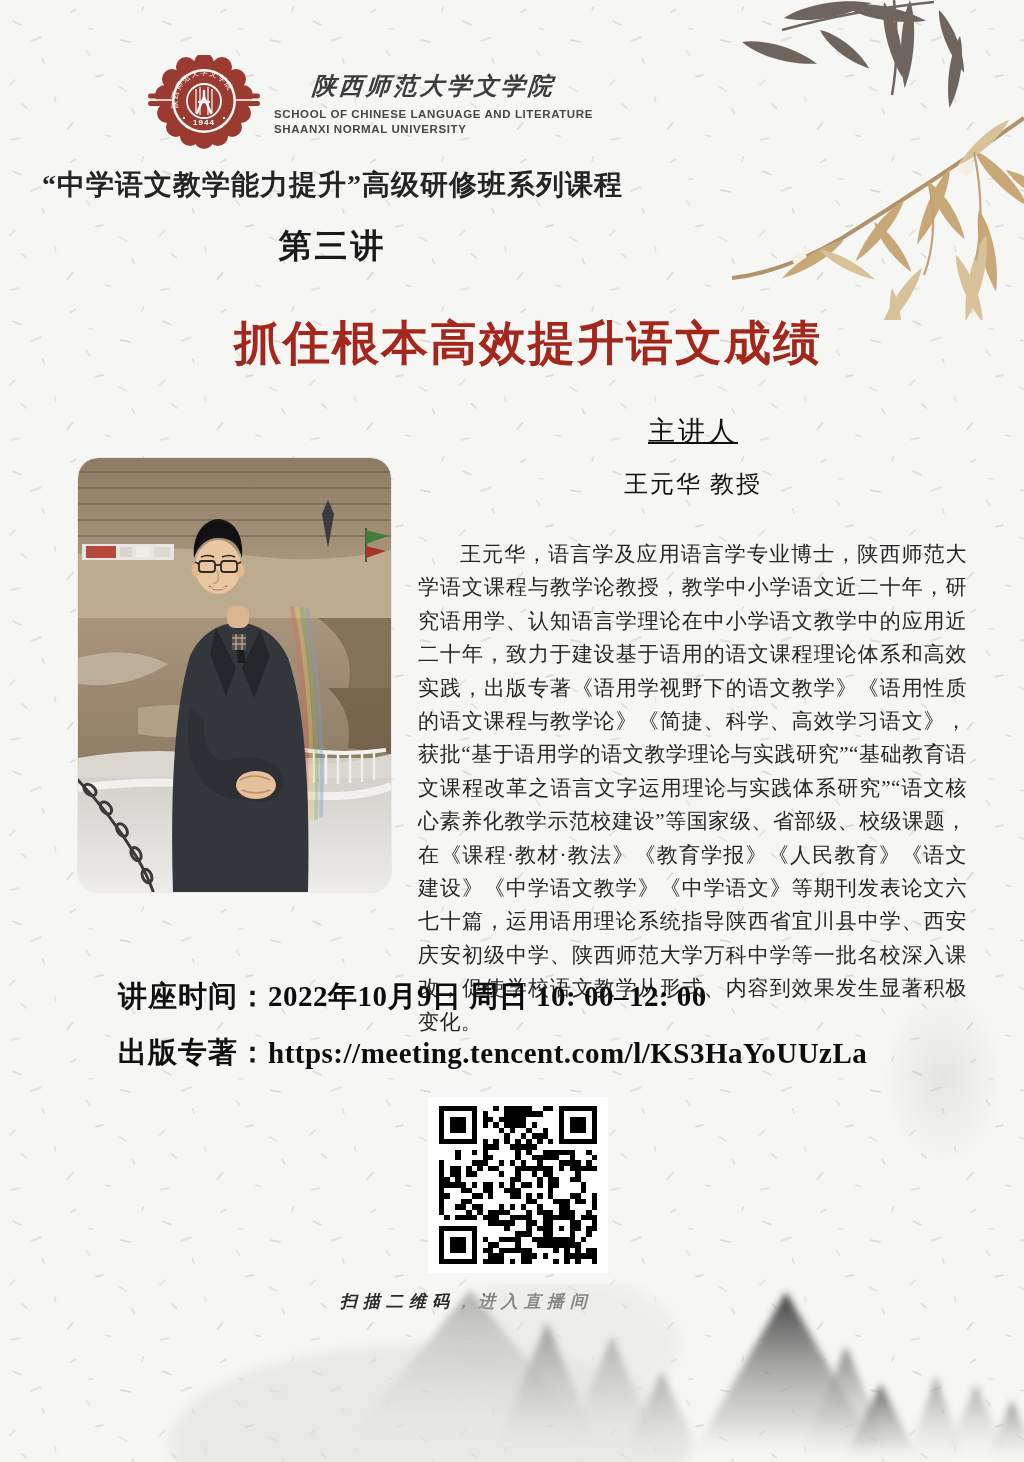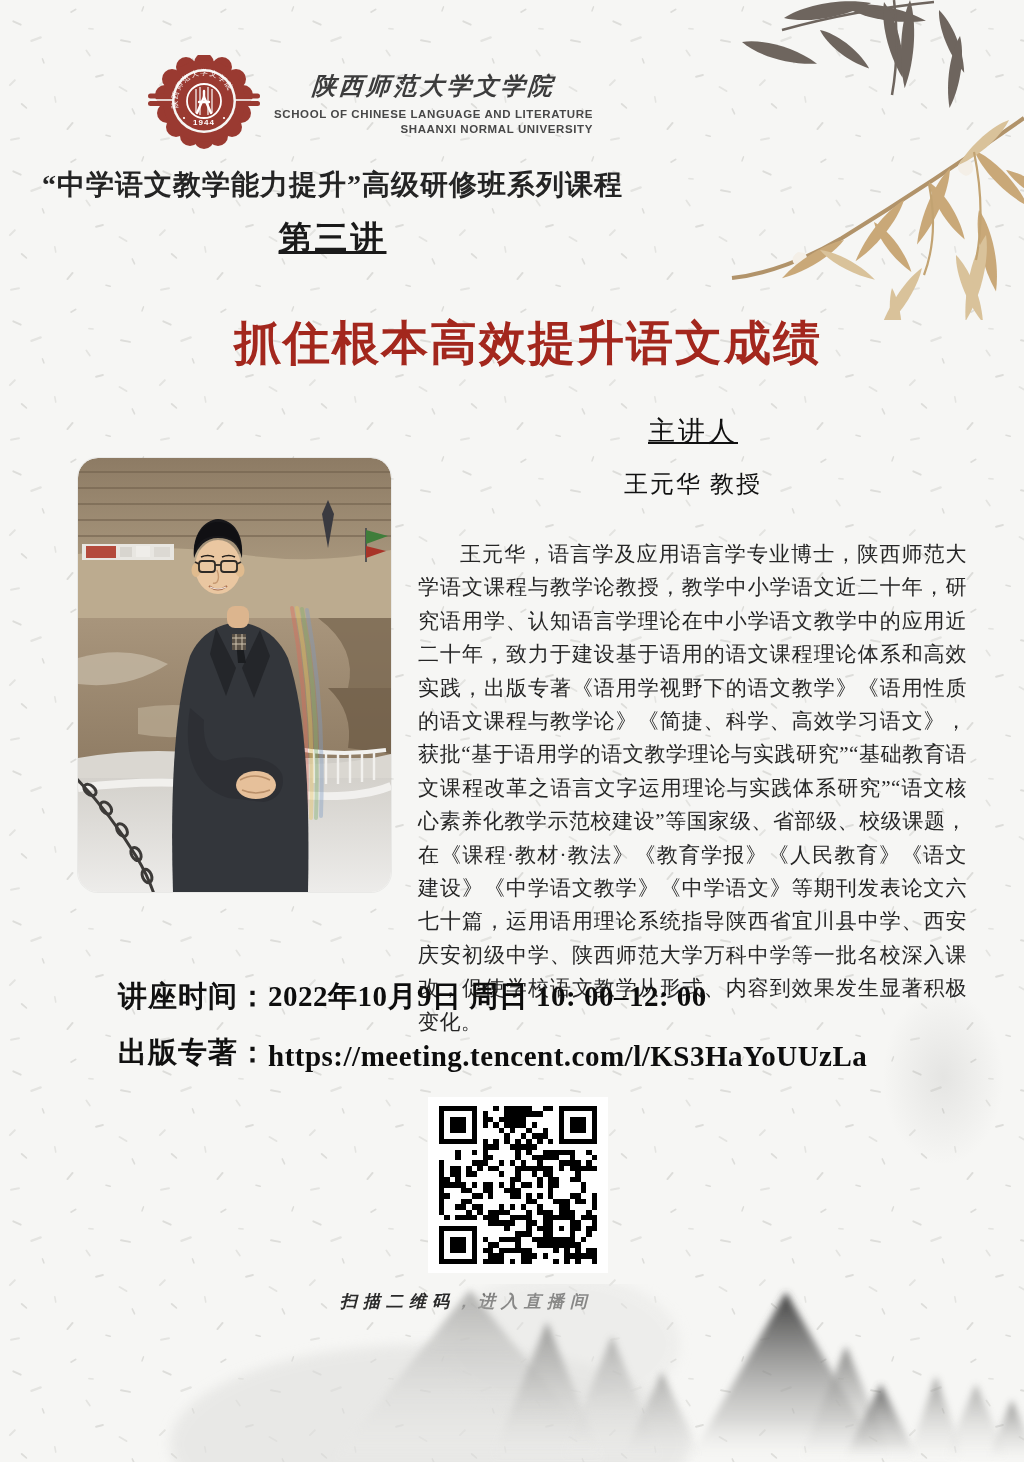--- a/index.html
+++ b/index.html
@@ -15,37 +15,37 @@
   .mountains{left:0;bottom:0;width:1024px;height:178px;}
   .wash{left:620px;top:960px;width:404px;height:260px;pointer-events:none;
     background:radial-gradient(closest-side at 80% 45%,rgba(150,150,148,.18),rgba(150,150,148,0) 75%);}
   
   .logo{left:148px;top:55px;display:flex;align-items:center;gap:14px;}
   .logo-seal{width:112px;height:96px;flex:0 0 auto;}
   .logo-text{display:flex;flex-direction:column;align-items:center;}
   .logo-cn{font-size:24px;letter-spacing:3px;color:#3c3c3c;font-weight:700;
     font-style:italic;transform:skewX(-4deg);}
   .logo-en{font-family:"Liberation Sans","DejaVu Sans",sans-serif;color:#474747;
-    font-size:11.5px;font-weight:700;letter-spacing:.6px;line-height:15px;margin-top:5px;text-align:right;}
+    font-size:11.5px;font-weight:700;letter-spacing:.6px;line-height:15px;margin-top:5px;text-align:left;}
   
   .series{left:40px;top:166px;width:585px;text-align:center;}
   .series-title{font-size:28px;font-weight:900;letter-spacing:1px;color:#242424;white-space:nowrap;}
-  .lecture-no{margin-top:12px;font-family:"Liberation Sans","DejaVu Sans",sans-serif;
-    font-size:33px;font-weight:900;letter-spacing:3px;color:#1a1a1a;text-decoration:underline;}
+  .lecture-no{margin-top:20px;font-family:"Liberation Sans","DejaVu Sans",sans-serif;
+    font-size:33px;font-weight:900;letter-spacing:3px;color:#1a1a1a;}
   .main-title{left:0;top:296px;width:1024px;text-align:center;
     font-size:47px;font-weight:900;letter-spacing:2px;color:#a3271d;}
   .speaker-label{left:420px;top:413px;width:546px;text-align:center;
     font-size:27px;letter-spacing:3px;color:#111;text-decoration:underline;}
   .speaker-name{left:420px;top:468px;width:546px;text-align:center;
     font-size:24px;letter-spacing:2px;color:#111;}
   .photo{left:78px;top:458px;width:313px;height:434px;border-radius:20px;overflow:hidden;
     box-shadow:0 0 0 1px rgba(0,0,0,.05);}
   .bio{left:418px;top:538px;width:549px;margin:0;font-size:21px;line-height:33.4px;
     letter-spacing:.4px;text-align:justify;text-indent:2em;color:#262626;}
-  .row{left:118px;display:flex;align-items:flex-end;font-weight:700;}
+  .row{left:118px;display:flex;align-items:center;font-weight:700;}
   .row-time{top:977px;}
   .row-link{top:1033px;}
   .row .lbl{font-size:29px;letter-spacing:1px;color:#111;}
   .row .val{font-size:29px;letter-spacing:.5px;color:#0d0d0d;}
   .qr{left:428px;top:1097px;width:180px;height:176px;background:#fff;
     display:flex;align-items:center;justify-content:center;}
   .qr svg{width:158px;height:158px;}
   .qr-caption{left:340px;top:1290px;width:380px;font-size:17px;
     letter-spacing:6px;color:#2a2a2a;font-style:italic;font-weight:700;}
 </style>

